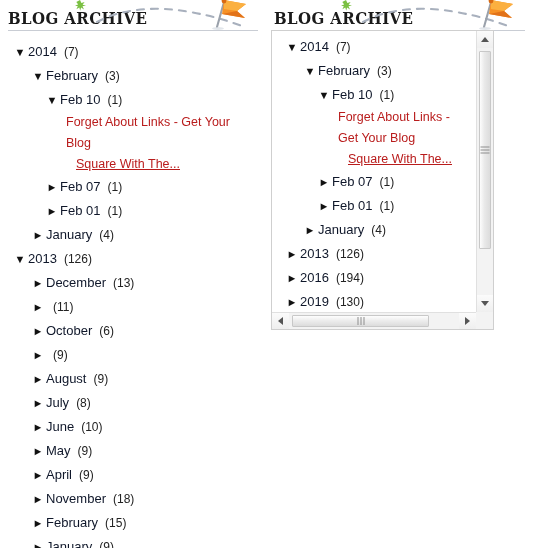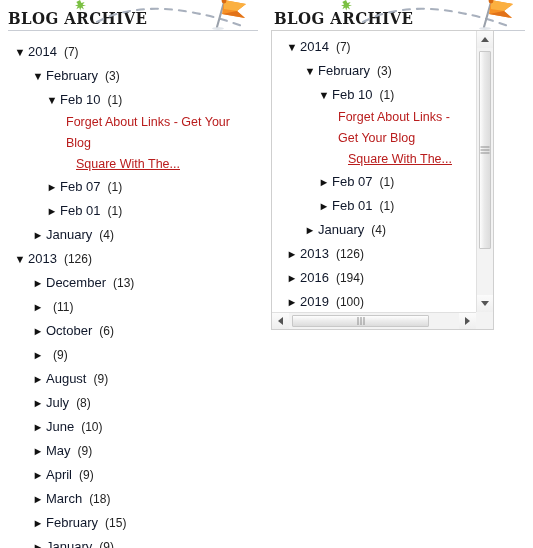--- a/index.html
+++ b/index.html
@@ -390,21 +390,21 @@
           <span class="lbl">May</span>
           <span class="cnt">(9)</span>
         </div>
         <div class="row lvl1">
           <span class="tw">►</span>
           <span class="lbl">April</span>
           <span class="cnt">(9)</span>
         </div>
         <div class="row lvl1">
           <span class="tw">►</span>
-          <span class="lbl">March</span>
+          <span class="lbl">November</span>
           <span class="cnt">(18)</span>
         </div>
         <div class="row lvl1">
           <span class="tw">►</span>
           <span class="lbl">February</span>
           <span class="cnt">(15)</span>
         </div>
         <div class="row lvl1">
           <span class="tw">►</span>
           <span class="lbl">January</span>
@@ -479,21 +479,21 @@
               <span class="cnt">(126)</span>
             </div>
             <div class="row lvl0">
               <span class="tw">►</span>
               <span class="lbl">2016</span>
               <span class="cnt">(194)</span>
             </div>
             <div class="row lvl0">
               <span class="tw">►</span>
               <span class="lbl">2019</span>
-              <span class="cnt">(100)</span>
+              <span class="cnt">(130)</span>
             </div>
           </div>
       </div>
 
       <div class="vbar">
         <div class="btn-up">
           <span class="ar ar-up"></span>
         </div>
         <div class="thumb">
           <span class="grip">

